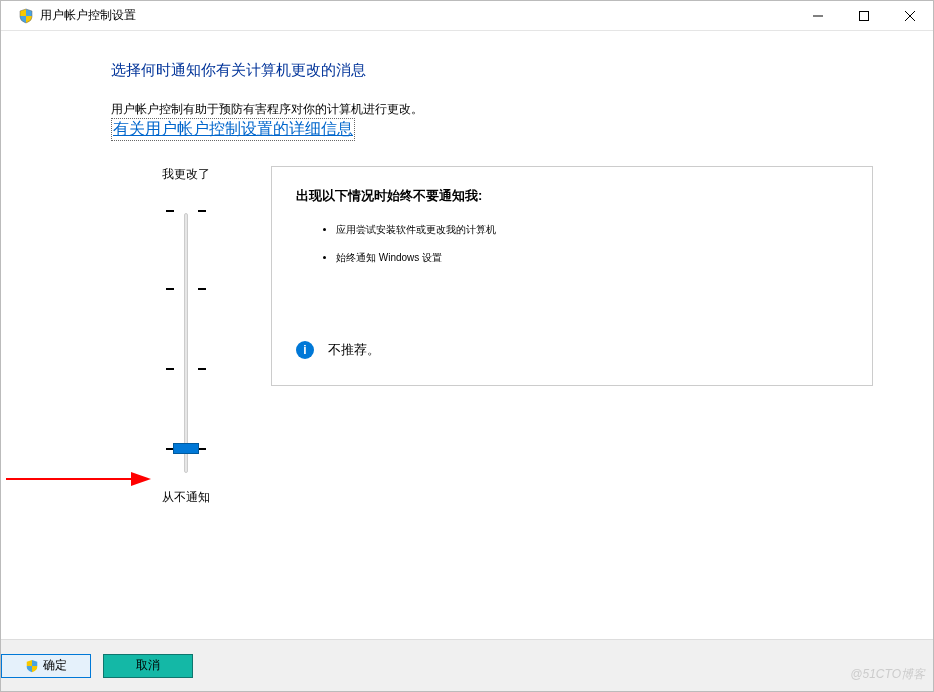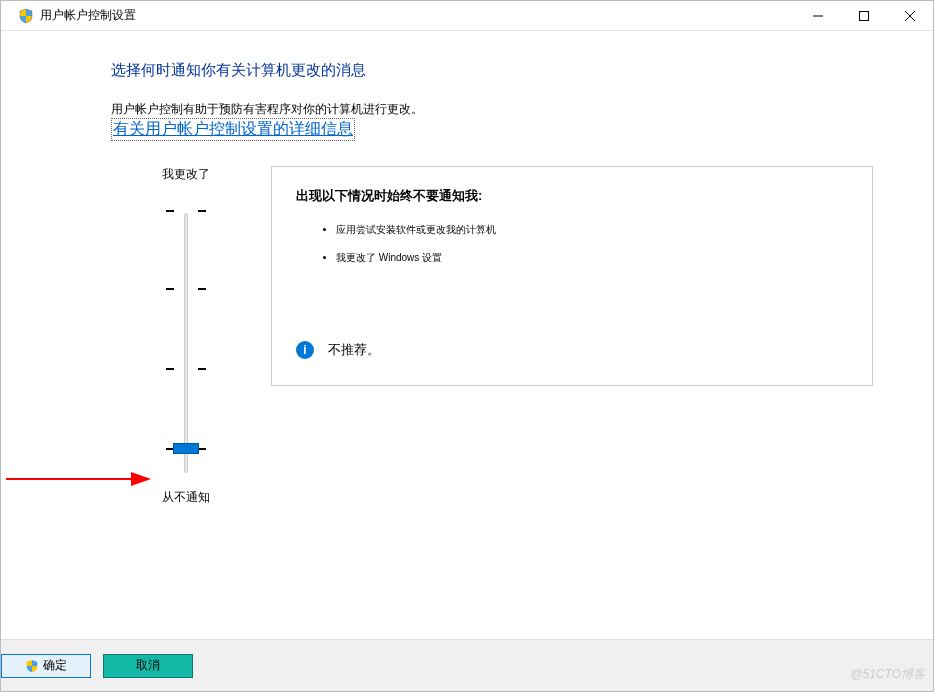--- a/index.html
+++ b/index.html
@@ -126,21 +126,21 @@
           <div class="slider-thumb"></div>
         </div>
         <div class="slider-label-bottom">从不通知</div>
       </div>
 
       <div class="panel-col">
         <div class="info-panel">
           <div class="panel-heading">出现以下情况时始终不要通知我:</div>
           <ul class="panel-list">
             <li>应用尝试安装软件或更改我的计算机</li>
-            <li>我更改了 Windows 设置</li>
+            <li>始终通知 Windows 设置</li>
           </ul>
           <div class="panel-footer">
             <span class="info-icon">i</span>
             <span>不推荐。</span>
           </div>
         </div>
       </div>
     </div>
   </div>
 

